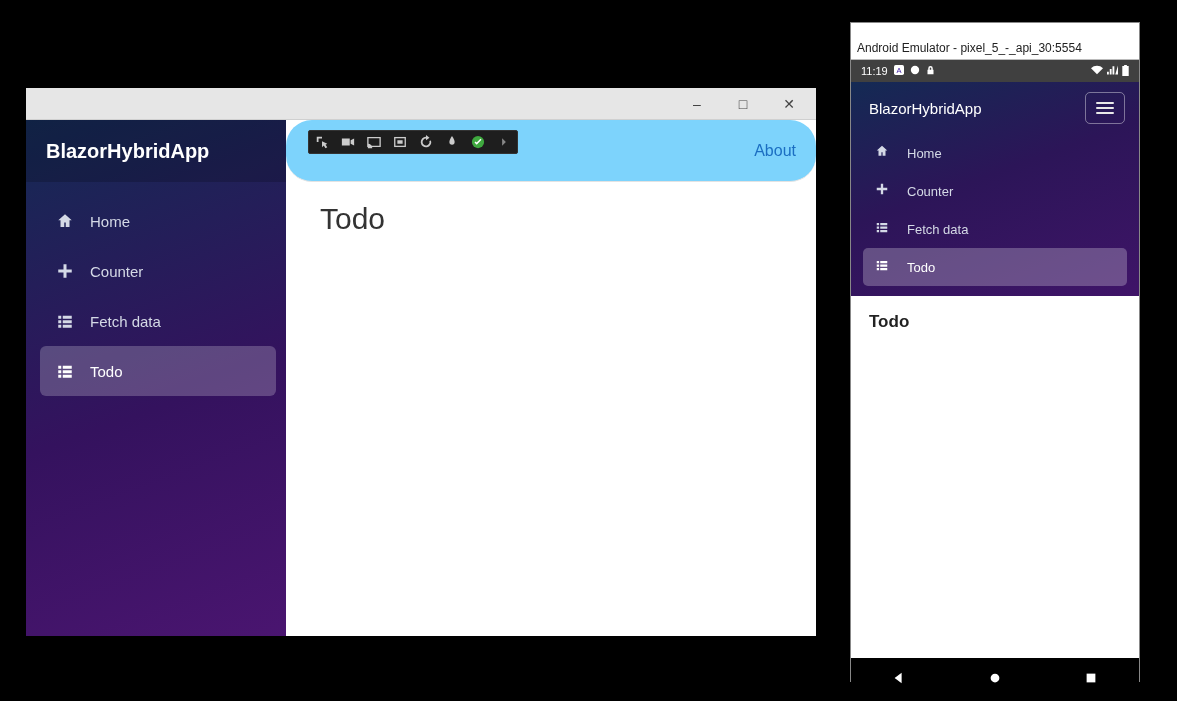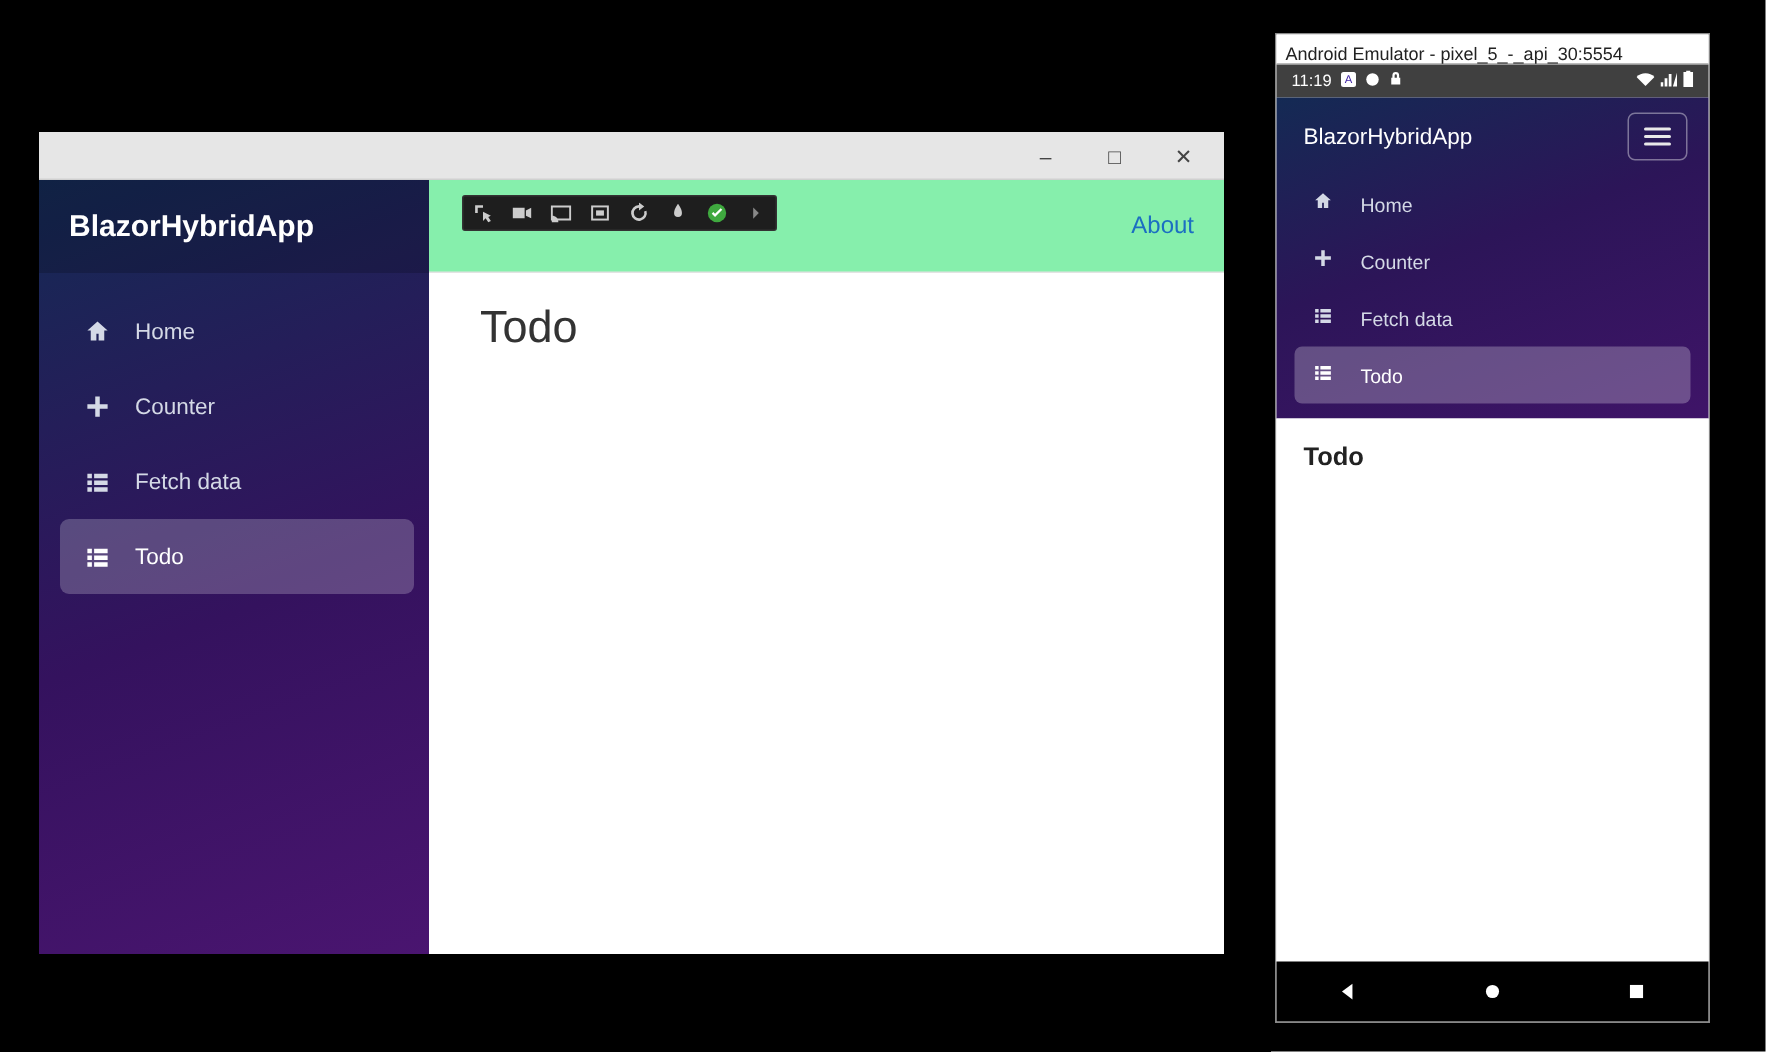--- a/index.html
+++ b/index.html
@@ -90,26 +90,27 @@
   .main {
     flex: 1;
     display: flex;
     flex-direction: column;
     background: #fff;
     min-width: 0;
   }
   .topbar {
     position: relative;
     height: 62px;
-    background: #86efac;
+    background: #7dd3fc;
     border-bottom: 1px solid #e3e3e3;
     display: flex;
     align-items: center;
     justify-content: flex-end;
     padding: 0 20px;
+    border-radius: 26px;
   }
   .about-link {
     color: #1b6ec2;
     font-size: 16px;
   }
   .debug-toolbar {
     position: absolute;
     top: 10px;
     left: 22px;
     height: 24px;
@@ -146,21 +147,21 @@
     top: 22px;
     width: 290px;
     height: 660px;
     background: #fff;
     border: 1px solid #888;
   }
   .emu-title {
     height: 20px;
     font-size: 12px;
     color: #222;
-    padding: 6px 6px;
+    padding: 18px 6px;
     background: #fff;
     border-bottom: 1px solid #bbb;
   }
   .emu-screen {
     position: relative;
     width: 100%;
     height: 638px;
     background: #fff;
     display: flex;
     flex-direction: column;

